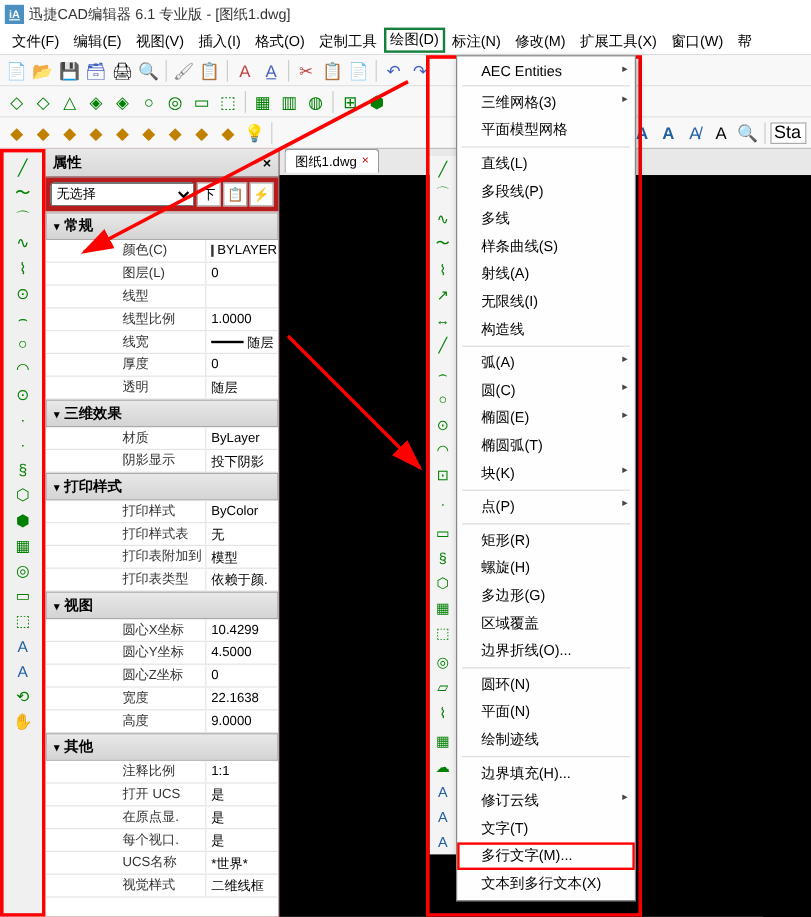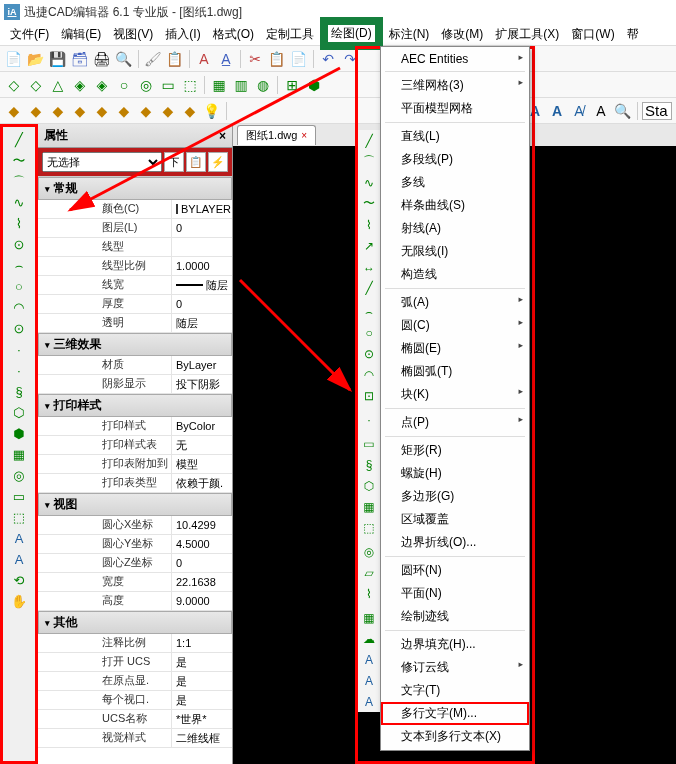--- a/index.html
+++ b/index.html
@@ -1,21 +1,21 @@
 <!DOCTYPE html>
 <html><head>
 <meta charset="utf-8">
 <style>
 * { box-sizing: border-box; margin: 0; padding: 0; font-family: "Microsoft YaHei", sans-serif; }
 body { width: 676px; height: 764px; background: #f0f0f0; overflow: hidden; position: relative; font-size: 12px; }
 .titlebar { height: 24px; background: #fff; display: flex; align-items: center; padding: 0 4px; color: #333; }
 .title-icon { width: 16px; height: 16px; background: #4a90c0; margin-right: 4px; display: inline-flex; align-items: center; justify-content: center; color: white; font-size: 9px; font-weight: bold; text-decoration: underline; }
 .menubar { height: 22px; background: #fff; display: flex; align-items: center; padding: 0 4px; border-bottom: 1px solid #ddd; }
 .menu-item { padding: 2px 6px; cursor: pointer; }
-.menu-item.highlighted { border: 8px solid #15803d; padding: 0 3px; margin-top: -2px; }
+.menu-item.highlighted { border: 2px solid #15803d; padding: 0 3px; margin-top: -2px; }
 .toolbar { display: flex; align-items: center; padding: 2px 4px; background: #f8f8f8; border-bottom: 1px solid #ddd; height: 26px; gap: 2px; }
 .toolbar-btn { width: 20px; height: 20px; display: inline-flex; align-items: center; justify-content: center; font-size: 14px; cursor: pointer; }
 .toolbar-sep { width: 1px; height: 18px; background: #ccc; margin: 0 2px; }
 .main { display: flex; height: calc(764px - 24px - 22px - 78px); position: relative; }
 .left-toolbar { width: 38px; background: #f0f0f0; display: flex; flex-direction: column; border: 3px solid #ff0000; padding: 2px 0; overflow: hidden; }
 .left-toolbar .tb { height: 21px; display: flex; align-items: center; justify-content: center; font-size: 13px; cursor: pointer; color: #008000; }
 .left-toolbar .tb.blue { color: #2060a0; }
 .props-panel { width: 195px; background: #b91c1c; border-right: 1px solid #999; display: flex; flex-direction: column; }
 .props-header { background: linear-gradient(#e8e8e8,#d8d8d8); padding: 3px 6px; font-weight: bold; border-bottom: 1px solid #999; display: flex; justify-content: space-between; align-items: center; }
 .props-header .x { cursor: pointer; }
@@ -24,21 +24,21 @@
 .props-ctrls .btn { width: 20px; height: 20px; border: 1px solid #aaa; background: #fff; display: flex; align-items: center; justify-content: center; cursor: pointer; font-size: 11px; }
 .props-body { flex: 1; overflow-y: auto; background: #fff; }
 .prop-group-h { background: linear-gradient(#e8e8e8,#d4d4d4); border: 1px solid #aaa; padding: 2px 6px; font-weight: bold; display: flex; align-items: center; gap: 4px; }
 .prop-group-h::before { content: "▾"; font-size: 9px; }
 .prop-row { display: flex; border-bottom: 1px solid #e4e4e4; height: 19px; padding-left: 48px; }
 .prop-label { width: 85px; padding: 1px 4px 1px 16px; color: #333; font-size: 11px; white-space: nowrap; overflow: hidden; }
 .prop-value { flex: 1; padding: 1px 4px; border-left: 1px solid #e4e4e4; font-size: 11px; display: flex; align-items: center; gap: 3px; white-space: nowrap; overflow: hidden; }
 .color-sw { width: 10px; height: 10px; border: 1px solid #333; background: #fff; display: inline-block; }
 .line-sw { width: 28px; height: 0; border-top: 2px solid #000; display: inline-block; }
 .canvas-area { flex: 1; background: #000; position: relative; display: flex; flex-direction: column; }
-.doc-tabs { height: 22px; background: #e8e8e8; display: flex; align-items: center; padding: 0 4px; }
+.doc-tabs { height: 22px; background: #e8e8e8; display: flex; align-items: flex-start; padding: 0 4px; }
 .doc-tab { background: #fff; border: 1px solid #999; border-bottom: none; padding: 2px 8px; font-size: 11px; display: flex; align-items: center; gap: 4px; border-radius: 3px 3px 0 0; }
 .doc-tab .close { cursor: pointer; font-size: 10px; color: #c00; }
 .canvas { flex: 1; background: #000; }
 .draw-menu { position: absolute; left: 380px; top: 46px; width: 150px; background: #fefefe; border: 1px solid #888; box-shadow: 2px 2px 6px rgba(0,0,0,0.3); z-index: 100; padding: 2px 0; }
 .draw-menu .mi { padding: 3px 18px 3px 20px; font-size: 12px; cursor: pointer; position: relative; white-space: nowrap; }
 .draw-menu .mi.sub::after { content: "▸"; position: absolute; right: 6px; font-size: 9px; color: #444; }
 .draw-menu .sep { height: 1px; background: #ddd; margin: 2px 4px; }
 .draw-menu .highlighted { border: 2px solid #ff0000; padding: 1px 16px 1px 18px; }
 .draw-icons { position: absolute; left: 358px; top: 130px; width: 22px; display: flex; flex-direction: column; background: #f4f4f4; z-index: 50; }
 .draw-icons .di { height: 21px; display: flex; align-items: center; justify-content: center; font-size: 12px; color: #008000; }

